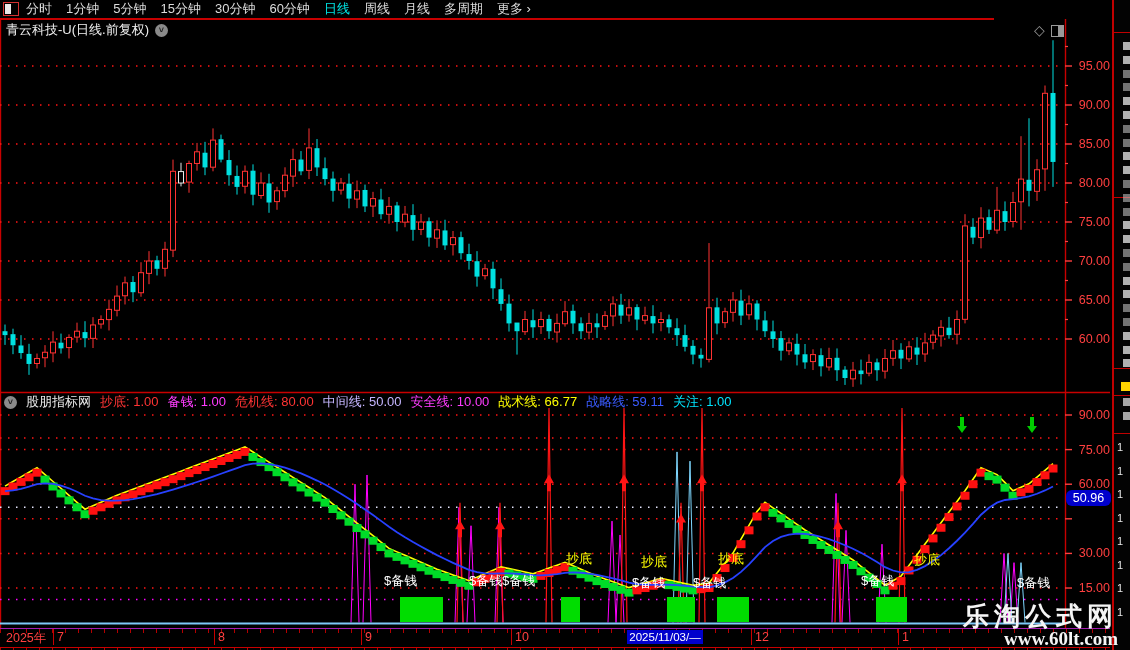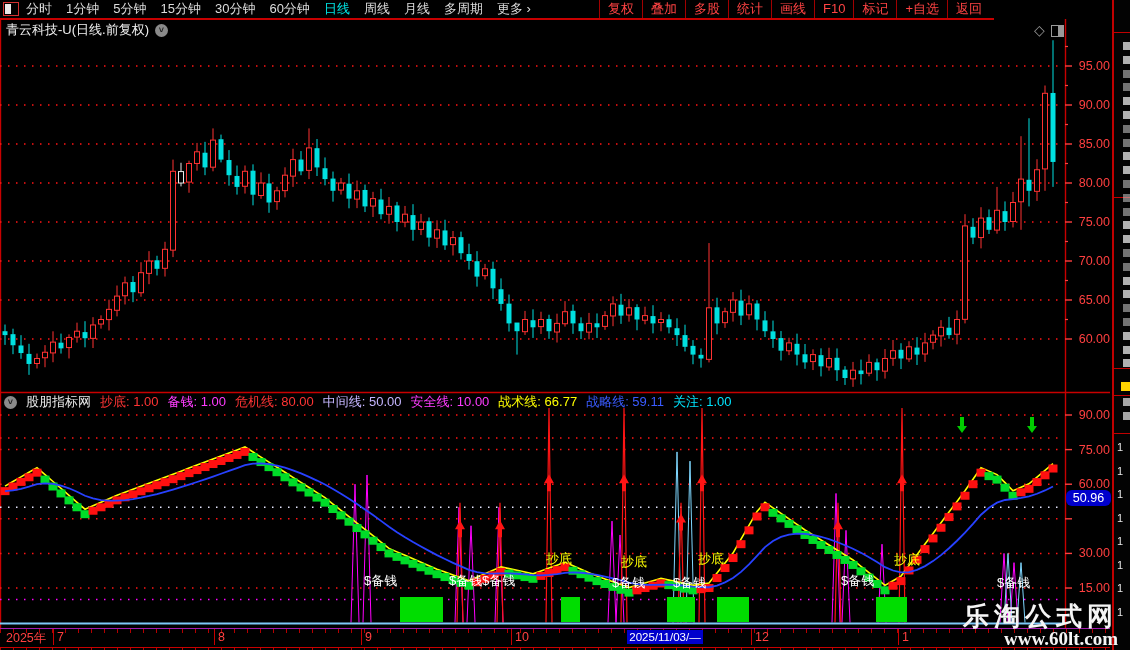--- a/index.html
+++ b/index.html
@@ -46,21 +46,21 @@
   #bottom-strip{position:absolute;left:0;top:647px;width:1110px;height:3px;
       background:repeating-linear-gradient(90deg,#b40000 0 1px,transparent 1px 13px);}
   
   #rstrip{position:absolute;left:1112px;top:0;width:18px;height:650px;background:#030303;
           border-left:2px solid #c00000;overflow:hidden;z-index:20;}
   #rstrip .sliver{position:absolute;left:9px;width:8px;height:8px;background:#cfcfcf;}
   #rstrip .ydiv{position:absolute;left:0;width:18px;height:1px;background:#c00000;}
   #rstrip .one{position:absolute;left:3px;color:#e8e8e8;font-size:11px;}
   #rstrip .ysliver{position:absolute;left:7px;width:9px;height:9px;background:#ffd400;}
   
-  .sig-label{position:absolute;font-size:13px;z-index:11;white-space:nowrap;}
+  .sig-label{position:absolute;font-size:13px;z-index:11;white-space:nowrap;padding-left:20px;}
   
   #wm{position:absolute;right:12px;bottom:1px;text-align:right;z-index:40;color:#f5f5f5;}
   #wm .l1{font-size:26px;font-weight:bold;letter-spacing:5px;line-height:26px;}
   #wm .l2{font-family:"Liberation Serif","DejaVu Serif",serif;font-weight:bold;font-size:19px;line-height:20px;}
   svg{position:absolute;left:0;top:0;z-index:5;}
 </style>
 </head>
 <body>
 
 <svg id="chart-svg" width="1130" height="650">
@@ -557,31 +557,20 @@
       <div class="tbitem">5分钟</div>
       <div class="tbitem">15分钟</div>
       <div class="tbitem">30分钟</div>
       <div class="tbitem">60分钟</div>
       <div class="tbitem active">日线</div>
       <div class="tbitem">周线</div>
       <div class="tbitem">月线</div>
       <div class="tbitem">多周期</div>
       <div class="tbitem">更多 ›</div>
     </div>
-  <div id="tb-right">
-      <div class="tbitem">复权</div>
-      <div class="tbitem">叠加</div>
-      <div class="tbitem">多股</div>
-      <div class="tbitem">统计</div>
-      <div class="tbitem">画线</div>
-      <div class="tbitem">F10</div>
-      <div class="tbitem">标记</div>
-      <div class="tbitem">+自选</div>
-      <div class="tbitem">返回</div>
-    </div>
 </div>
 
 <div id="titlebar">
   <span class="t">青云科技-U(日线.前复权)</span>
   <span class="circ-ico">˅</span>
 </div>
 
 <div id="diamond-ico">◇</div>
 <div id="panel-ico">
     <div class="fill"></div>

